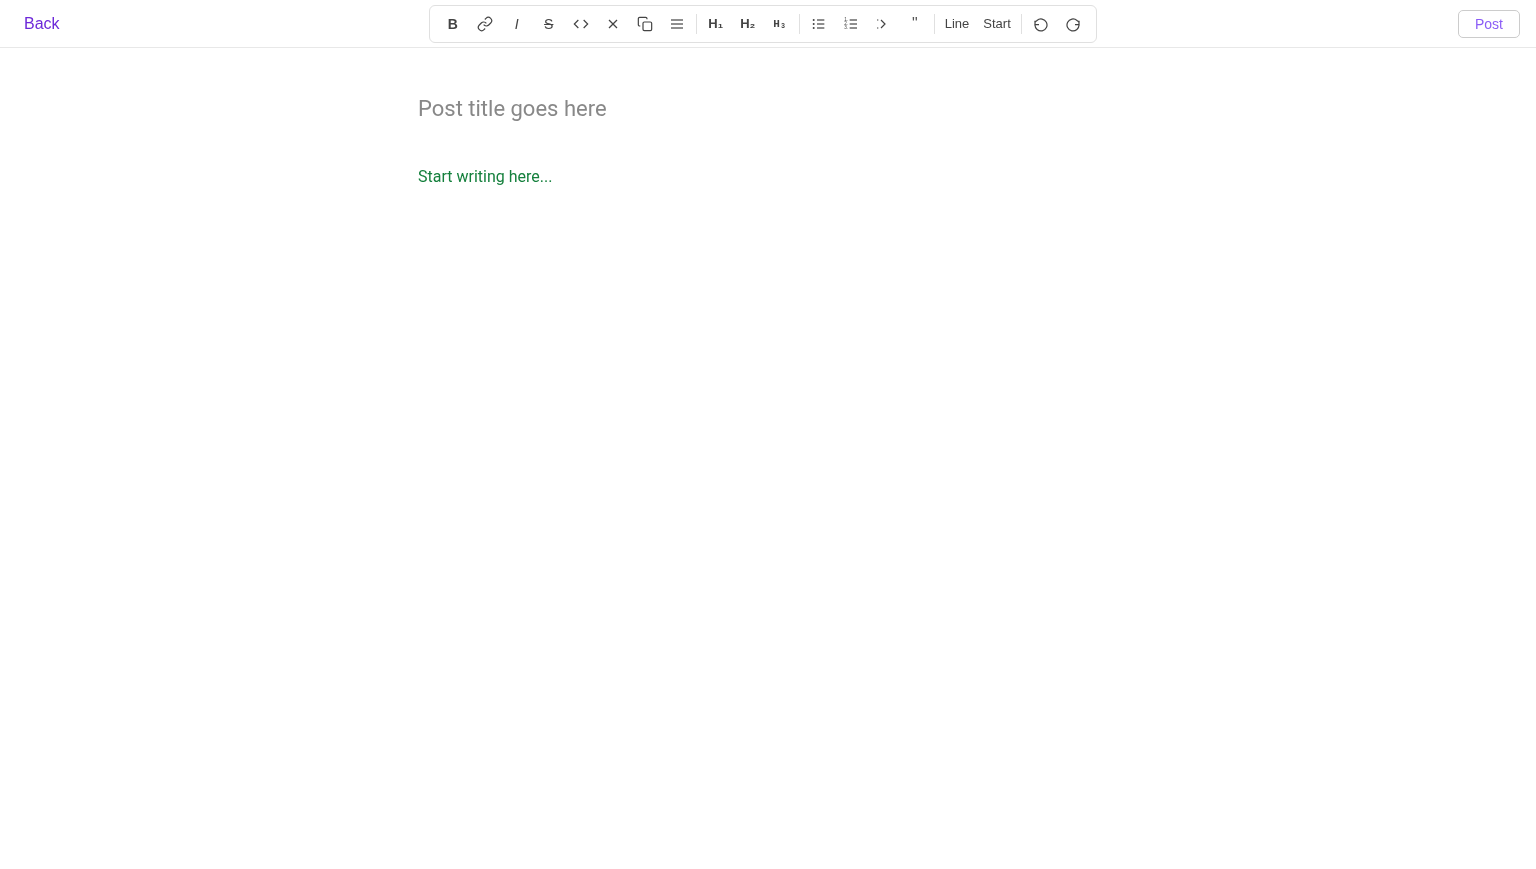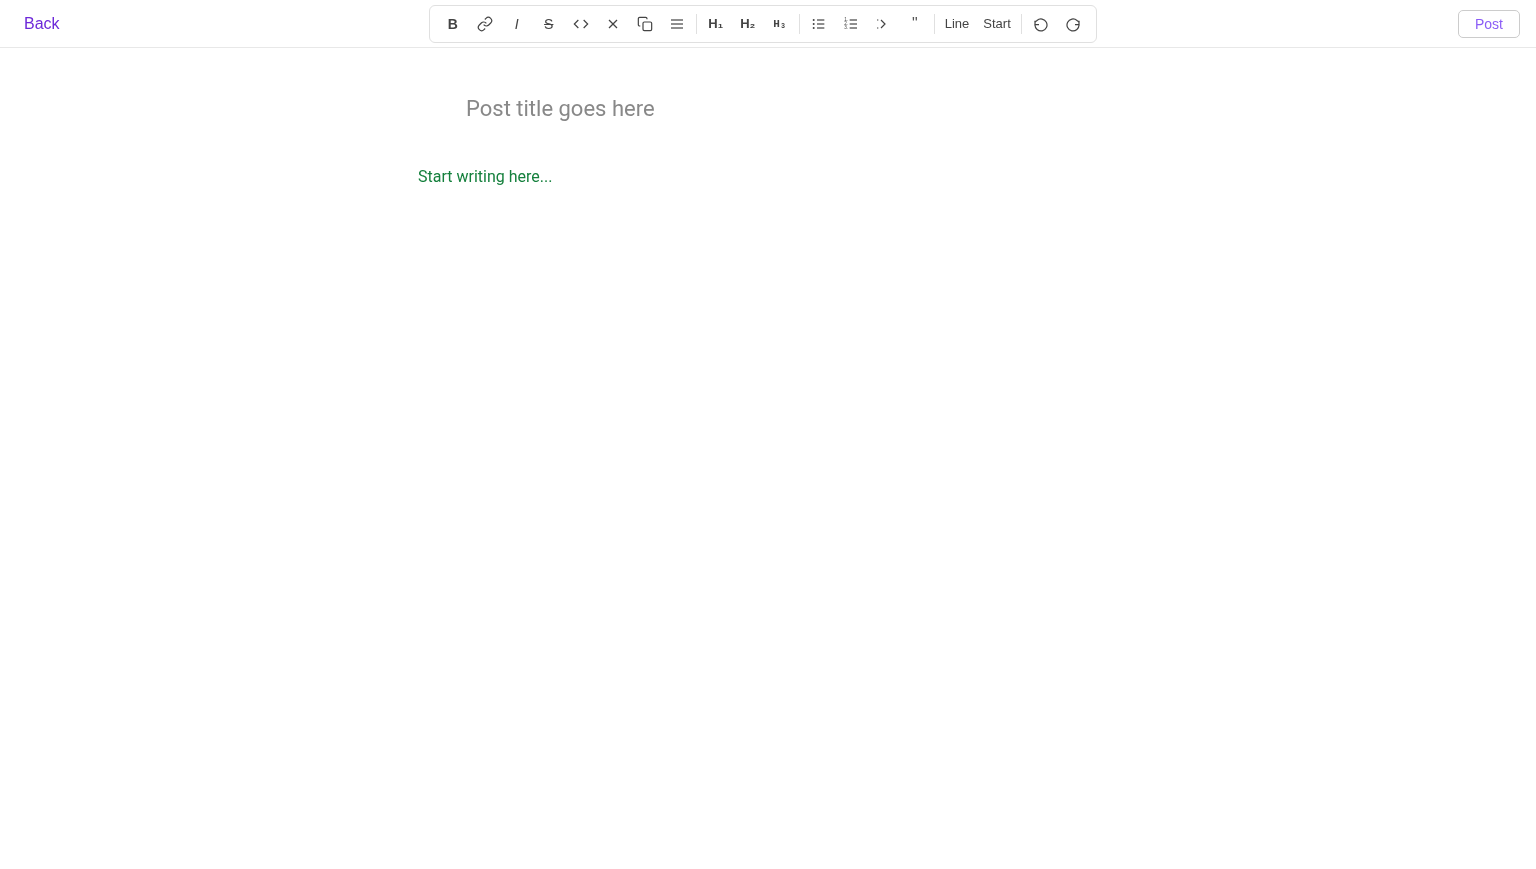--- a/index.html
+++ b/index.html
@@ -108,21 +108,20 @@
       font-size: 22px;
       color: #555;
       font-weight: 400;
       margin-bottom: 30px;
       padding: 8px 0;
       border: none;
       outline: none;
       width: 100%;
       font-family: inherit;
       cursor: text;
-      margin-left: 48px;
     }
 
     .post-body {
       font-size: 16px;
       color: #666;
       padding: 8px 0;
       border: none;
       outline: none;
       width: 100%;
       font-family: inherit;

